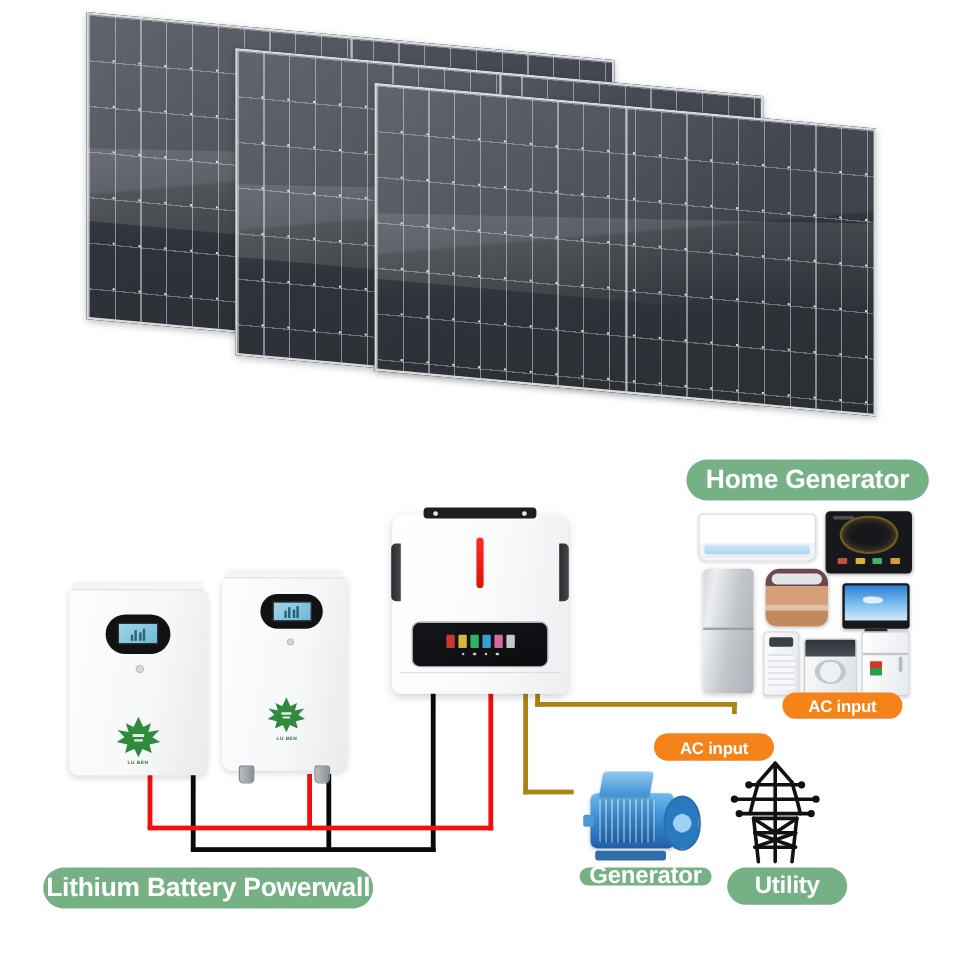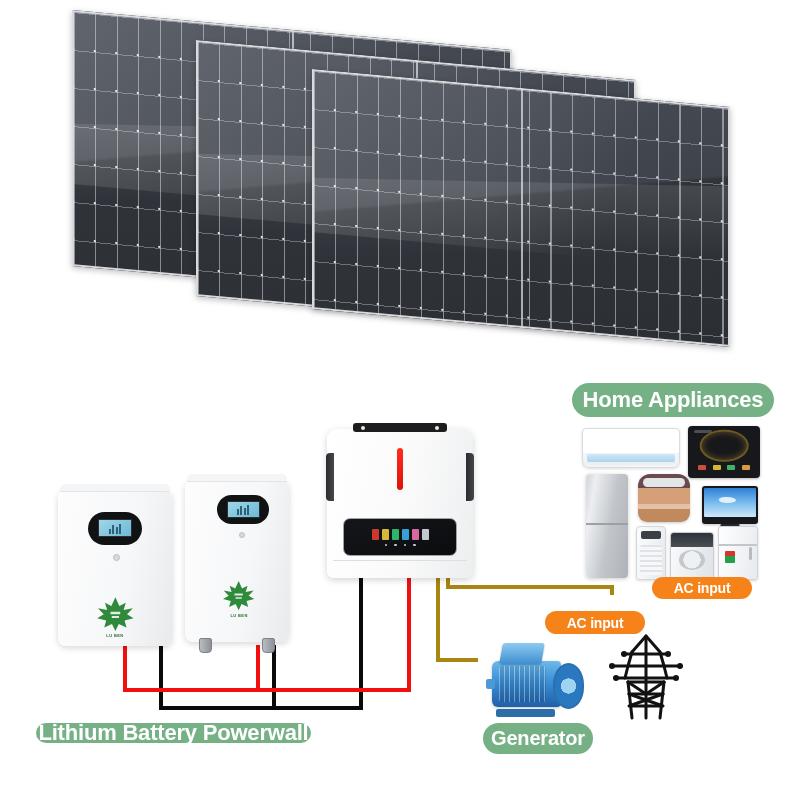--- a/index.html
+++ b/index.html
@@ -533,33 +533,36 @@
         <circle cx="18" cy="46" r="3"></circle>
           <circle cx="78" cy="46" r="3"></circle>
         <circle cx="26" cy="22" r="3"></circle>
           <circle cx="70" cy="22" r="3"></circle>
       </g>
     </svg>
   </div>
 
 
   <div class="pill green" style="left:572px;top:383px;width:202px;height:34px;font-size:22px;">
-    <span>Home Appliances</span>
+    <span>Home Generator</span>
   </div>
 
   <div class="pill orange" style="left:652px;top:577px;width:100px;height:22px;font-size:14px;">
     <span>AC input</span>
   </div>
 
   <div class="pill orange" style="left:545px;top:611px;width:100px;height:23px;font-size:14px;">
     <span>AC input</span>
   </div>
 
-  <div class="pill green" style="left:36px;top:723px;width:275px;height:20px;font-size:22px;">
+  <div class="pill green" style="left:36px;top:723px;width:275px;height:34px;font-size:22px;">
     <span>Lithium Battery Powerwall</span>
   </div>
 
-  <div class="pill green" style="left:483px;top:723px;width:110px;height:31px;font-size:20px;">
+  <div class="pill green" style="left:483px;top:723px;width:110px;height:15px;font-size:20px;">
     <span>Generator</span>
   </div>
 
+  <div class="pill green" style="left:606px;top:723px;width:100px;height:31px;font-size:20px;">
+    <span>Utility</span>
+  </div>
 
 </div>
 
 </body></html>

